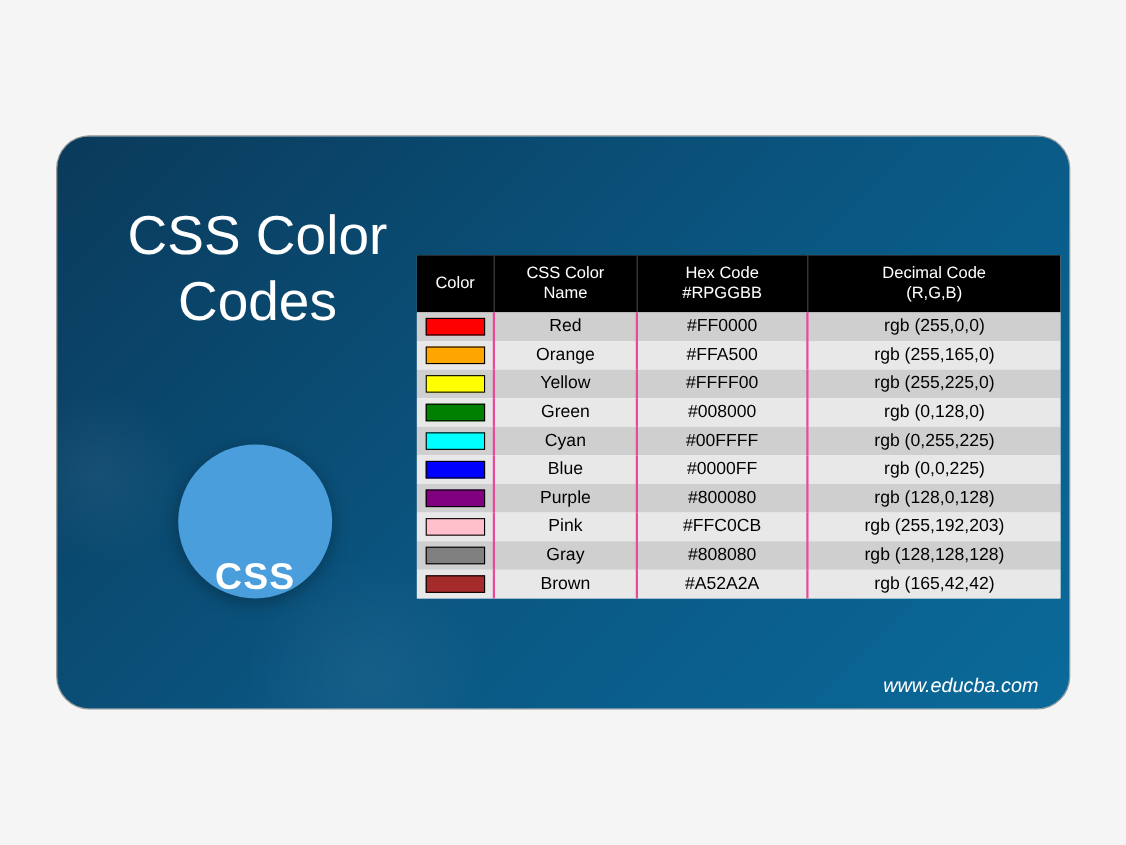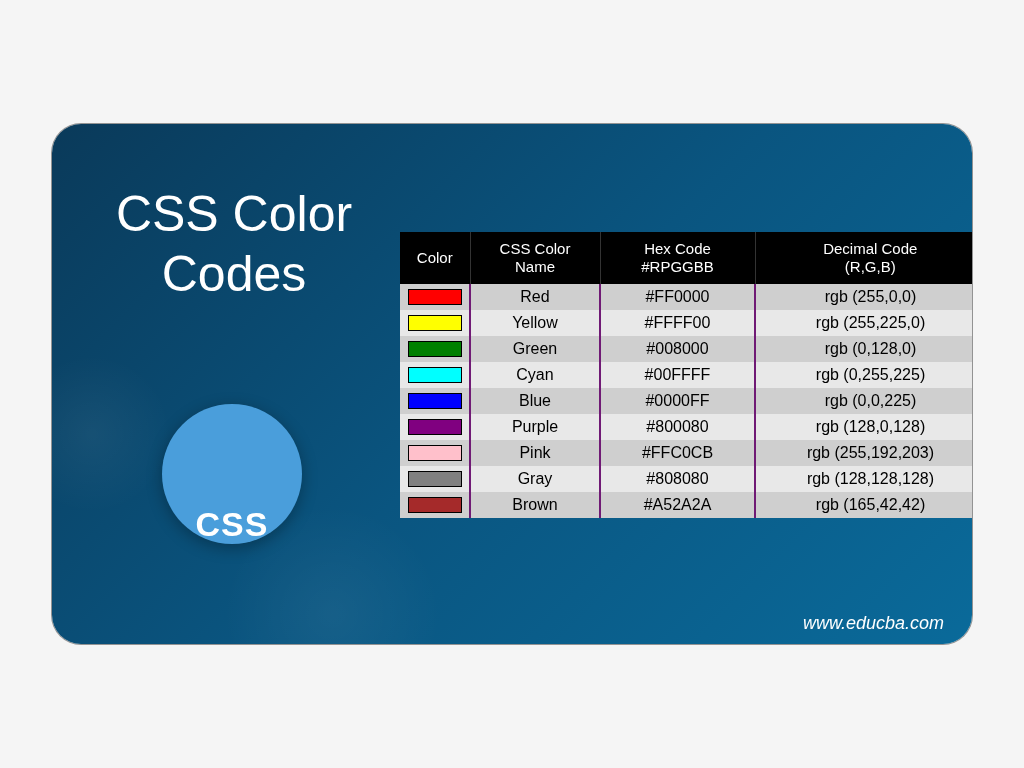--- a/index.html
+++ b/index.html
@@ -52,21 +52,21 @@
     border-radius: 50%;
     background: #4a9edb;
     display:flex; align-items:flex-end; justify-content:center;
     box-shadow: 0 4px 16px rgba(0,0,0,.3);
   }
   .css-badge-inner {
     color:#fff; font-size:34px; font-weight:700; letter-spacing:1px;
   }
   .table-wrap {
     position: absolute;
-    left: 348px;
+    left: 327px;
     top: 108px;
     width: 585px;
   }
   table {
     border-collapse: collapse;
     width: 100%;
     font-size: 16px;
     background: #fff;
   }
   thead th {
@@ -78,21 +78,21 @@
     border-right: 1px solid #333;
     line-height: 1.2;
     font-size:15px;
   }
   thead th:last-child { border-right:none; }
   tbody td {
     text-align: center;
     padding: 3px 6px;
     font-size: 16px;
     color: #000;
-    border-right: 2px solid #701a75;
+    border-right: 2px solid #ec4899;
   }
   tbody td:last-child { border-right:none; }
   tbody tr:nth-child(odd)  td { background:#cfcfcf; }
   tbody tr:nth-child(even) td { background:#e8e8e8; }
   .swatch-cell { width:70px; }
   .swatch {
     display:block;
     width:54px; height:16px;
     margin:2px auto;
     border:1px solid #000;
@@ -139,20 +139,28 @@
           <tr>
             <td class="swatch-cell">
               <span class="swatch" style="background: rgb(255, 0, 0);"></span>
             </td>
             <td class="name-cell">Red</td>
             <td class="hex-cell">#FF0000</td>
             <td class="rgb-cell">rgb (255,0,0)</td>
           </tr>
           <tr>
             <td class="swatch-cell">
+              <span class="swatch" style="background: rgb(255, 165, 0);"></span>
+            </td>
+            <td class="name-cell">Orange</td>
+            <td class="hex-cell">#FFA500</td>
+            <td class="rgb-cell">rgb (255,165,0)</td>
+          </tr>
+          <tr>
+            <td class="swatch-cell">
               <span class="swatch" style="background: rgb(255, 255, 0);"></span>
             </td>
             <td class="name-cell">Yellow</td>
             <td class="hex-cell">#FFFF00</td>
             <td class="rgb-cell">rgb (255,225,0)</td>
           </tr>
           <tr>
             <td class="swatch-cell">
               <span class="swatch" style="background: rgb(0, 128, 0);"></span>
             </td>

